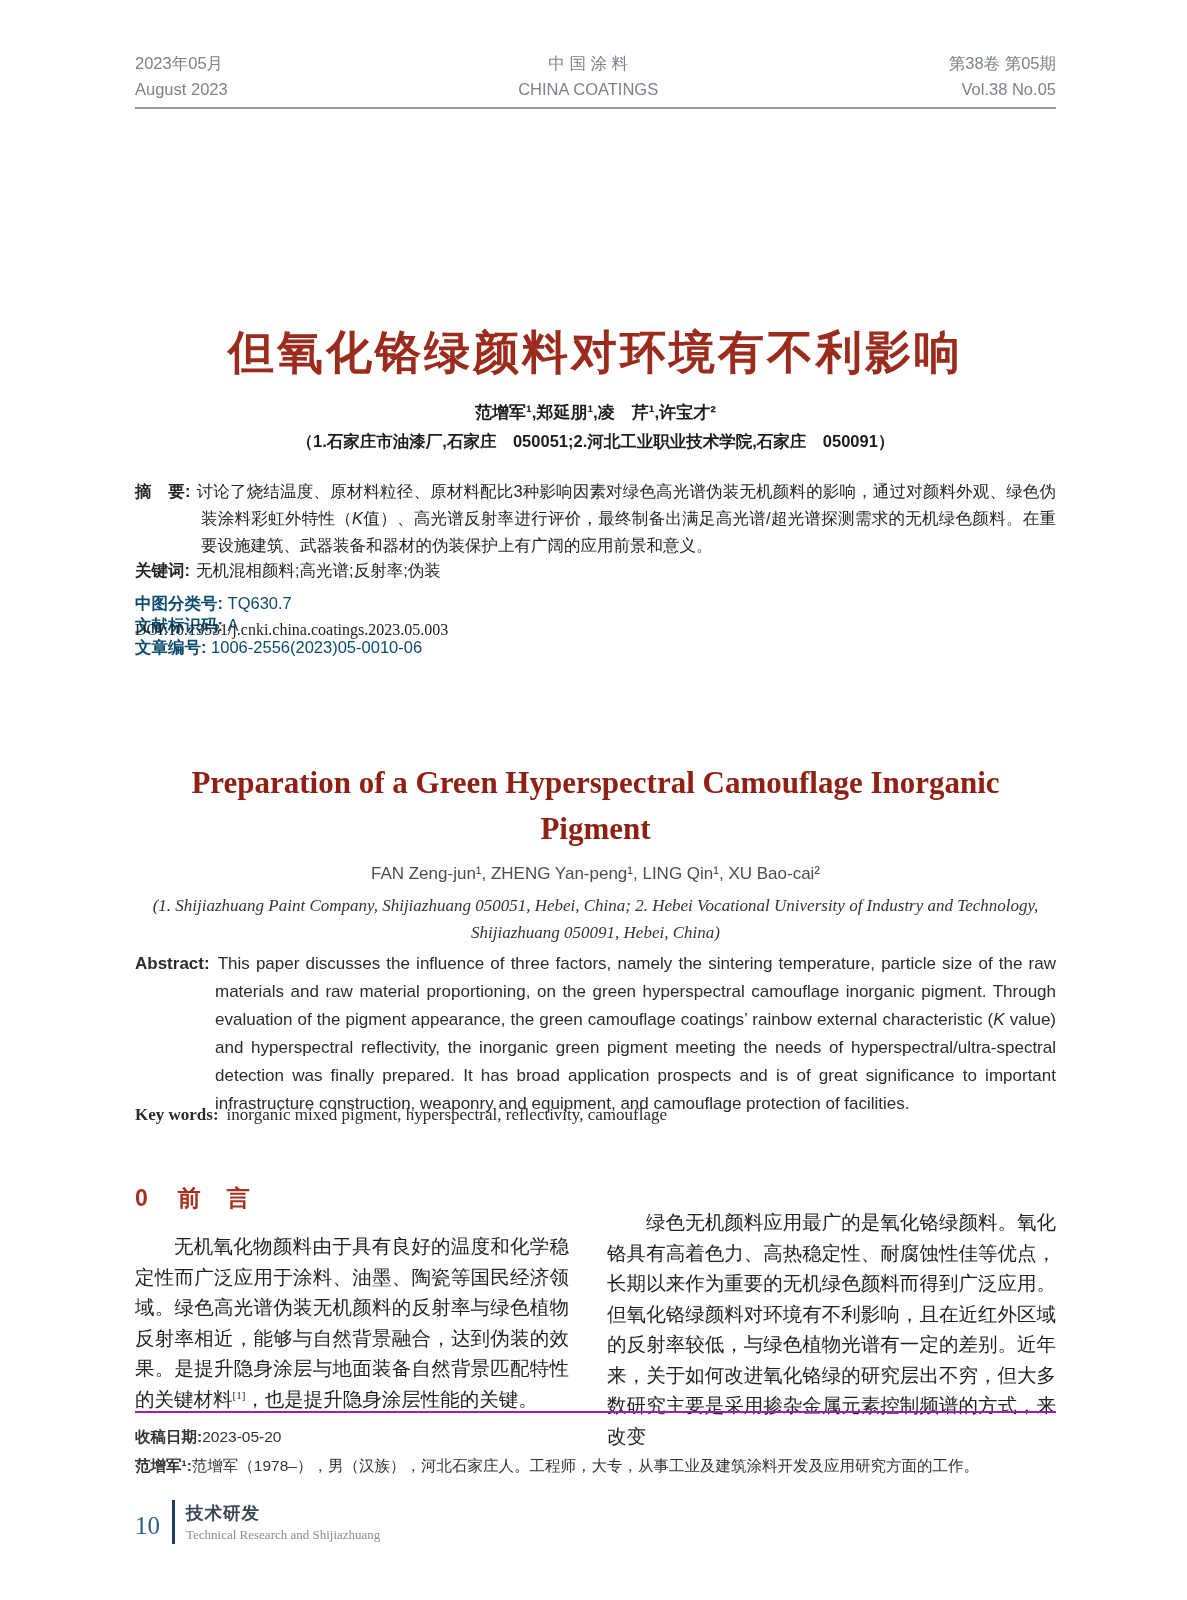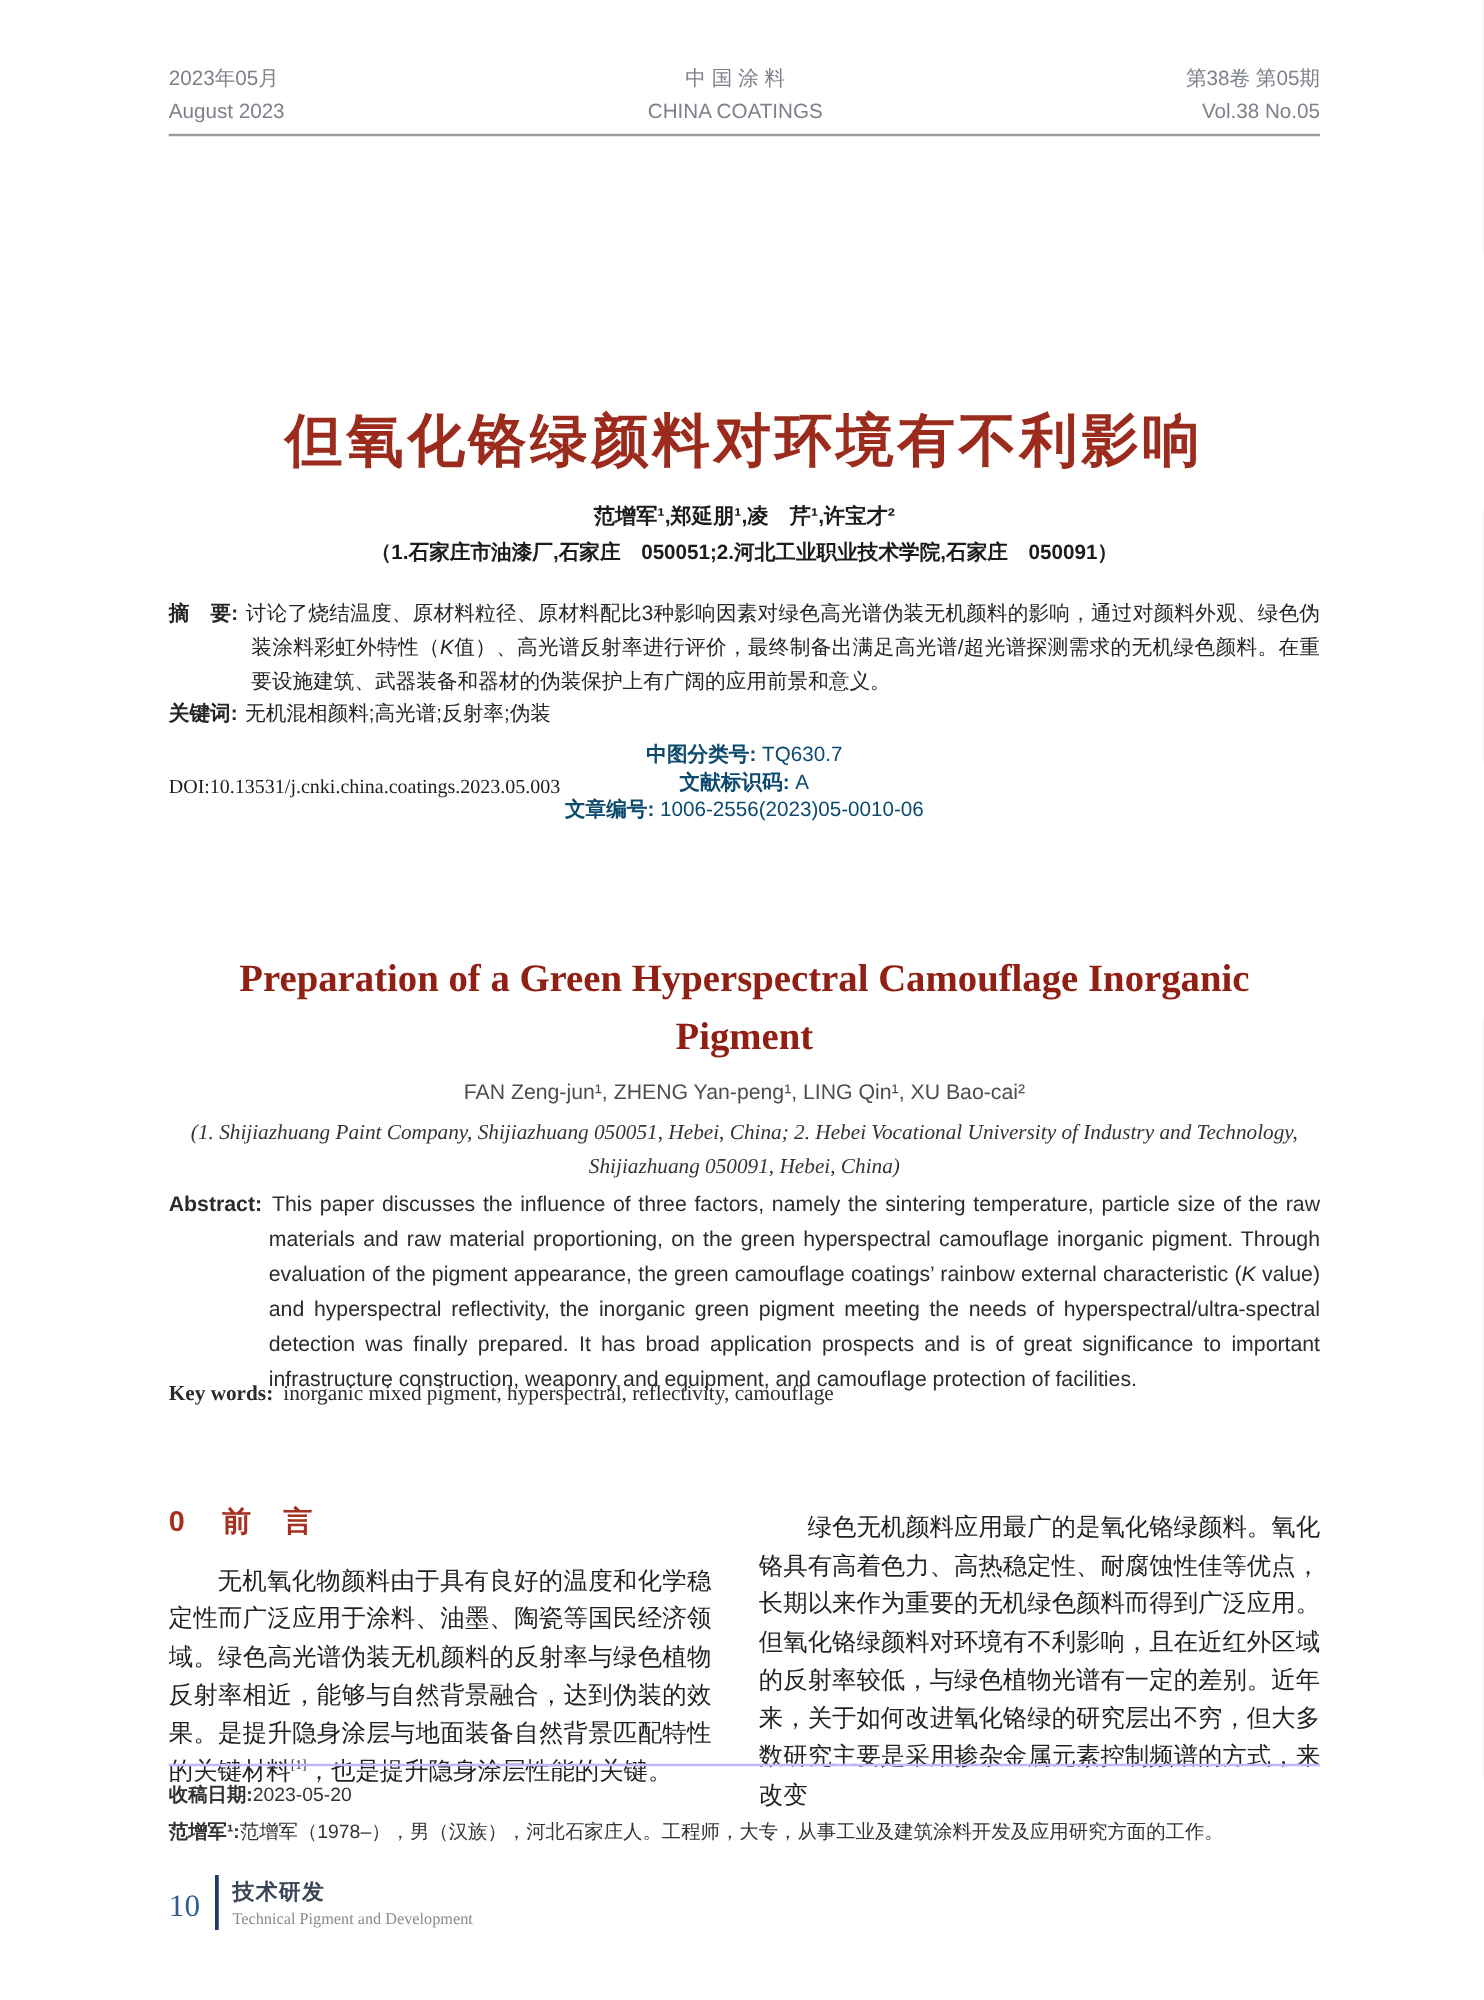--- a/index.html
+++ b/index.html
@@ -1,20 +1,20 @@
 <!DOCTYPE html>
 <html><head>
 <meta charset="utf-8">
 <style>
   * { margin:0; padding:0; box-sizing:border-box; }
   html,body { background:#e8e8e8; }
   body { width:1187px; height:1600px; position:relative; margin:0 auto;
          font-family:"Liberation Sans","DejaVu Sans",sans-serif; }
   .page { position:absolute; left:0; top:0; width:1187px; height:1600px; background:#ffffff; overflow:hidden; }
-  .abs { position:absolute; left:135px; width:921px;align-items:center; }
+  .abs { position:absolute; left:135px; width:921px; }
 
   
   .hdr { top:50px; display:flex; justify-content:space-between; color:#7d828a; font-size:16.5px; line-height:26px; }
   .hdr .c { text-align:center; }
   .hdr .r { text-align:right; }
   .hdr-rule { top:107px; height:2px; background:#9b9b9b; }
 
   
   .title-zh { top:322px; text-align:center; color:#9a2b1d; font-size:46px; font-weight:900; letter-spacing:3px; }
   .authors-zh { top:401px; text-align:center; font-size:17px; font-weight:600; color:#1c1c1c; }
@@ -43,21 +43,21 @@
   .kw-en .lab { font-weight:700; margin-right:8px; }
   .cols { top:1183px; display:flex; gap:38px; }
   .col-l { width:440px; }
   .col-r { width:455px; }
   .body-p { font-family:"Liberation Serif","DejaVu Serif",serif; font-size:19.5px; line-height:30.5px;
             color:#1f2023; text-align:justify; text-indent:2em; }
   .col-r .body-p { margin-top:25px; }
   sup.ref { font-size:11px; vertical-align:super; line-height:0; }
 
   
-  .footnotes { top:1411px; border-top:2px solid #c4b5fd; padding-top:9px; font-size:15.5px; line-height:29px; color:#333; }
+  .footnotes { top:1411px; border-top:2px solid #a21caf; padding-top:9px; font-size:15.5px; line-height:29px; color:#333; }
   .footnotes .lab { font-weight:700; }
 
   
   .pfooter { top:1500px; display:flex; align-items:center; }
   .pnum { font-family:"Liberation Serif","DejaVu Serif",serif; font-size:25px; color:#2f5e8c; padding-top:8px; }
   .fbar { width:3px; height:44px; background:#1f3c68; margin:0 11px 0 12px; }
   .fcol .zh { font-size:17.5px; font-weight:700; color:#3a4655; letter-spacing:1px; }
   .fcol .en { font-family:"Liberation Serif","DejaVu Serif",serif; font-size:13px; color:#868c93; margin-top:2px; }
 </style>
 </head>
@@ -141,17 +141,17 @@
     <div>
       <span class="lab">范增军¹:</span><span>范增军（1978–），男（汉族），河北石家庄人。工程师，大专，从事工业及建筑涂料开发及应用研究方面的工作。</span>
     </div>
   </div>
 
   <div class="abs pfooter">
     <div class="pnum">10</div>
     <div class="fbar"></div>
     <div class="fcol">
       <div class="zh">技术研发</div>
-      <div class="en">Technical Pigment and Development</div>
+      <div class="en">Technical Research and Shijiazhuang</div>
     </div>
   </div>
 
 </div>
 
 </body></html>

